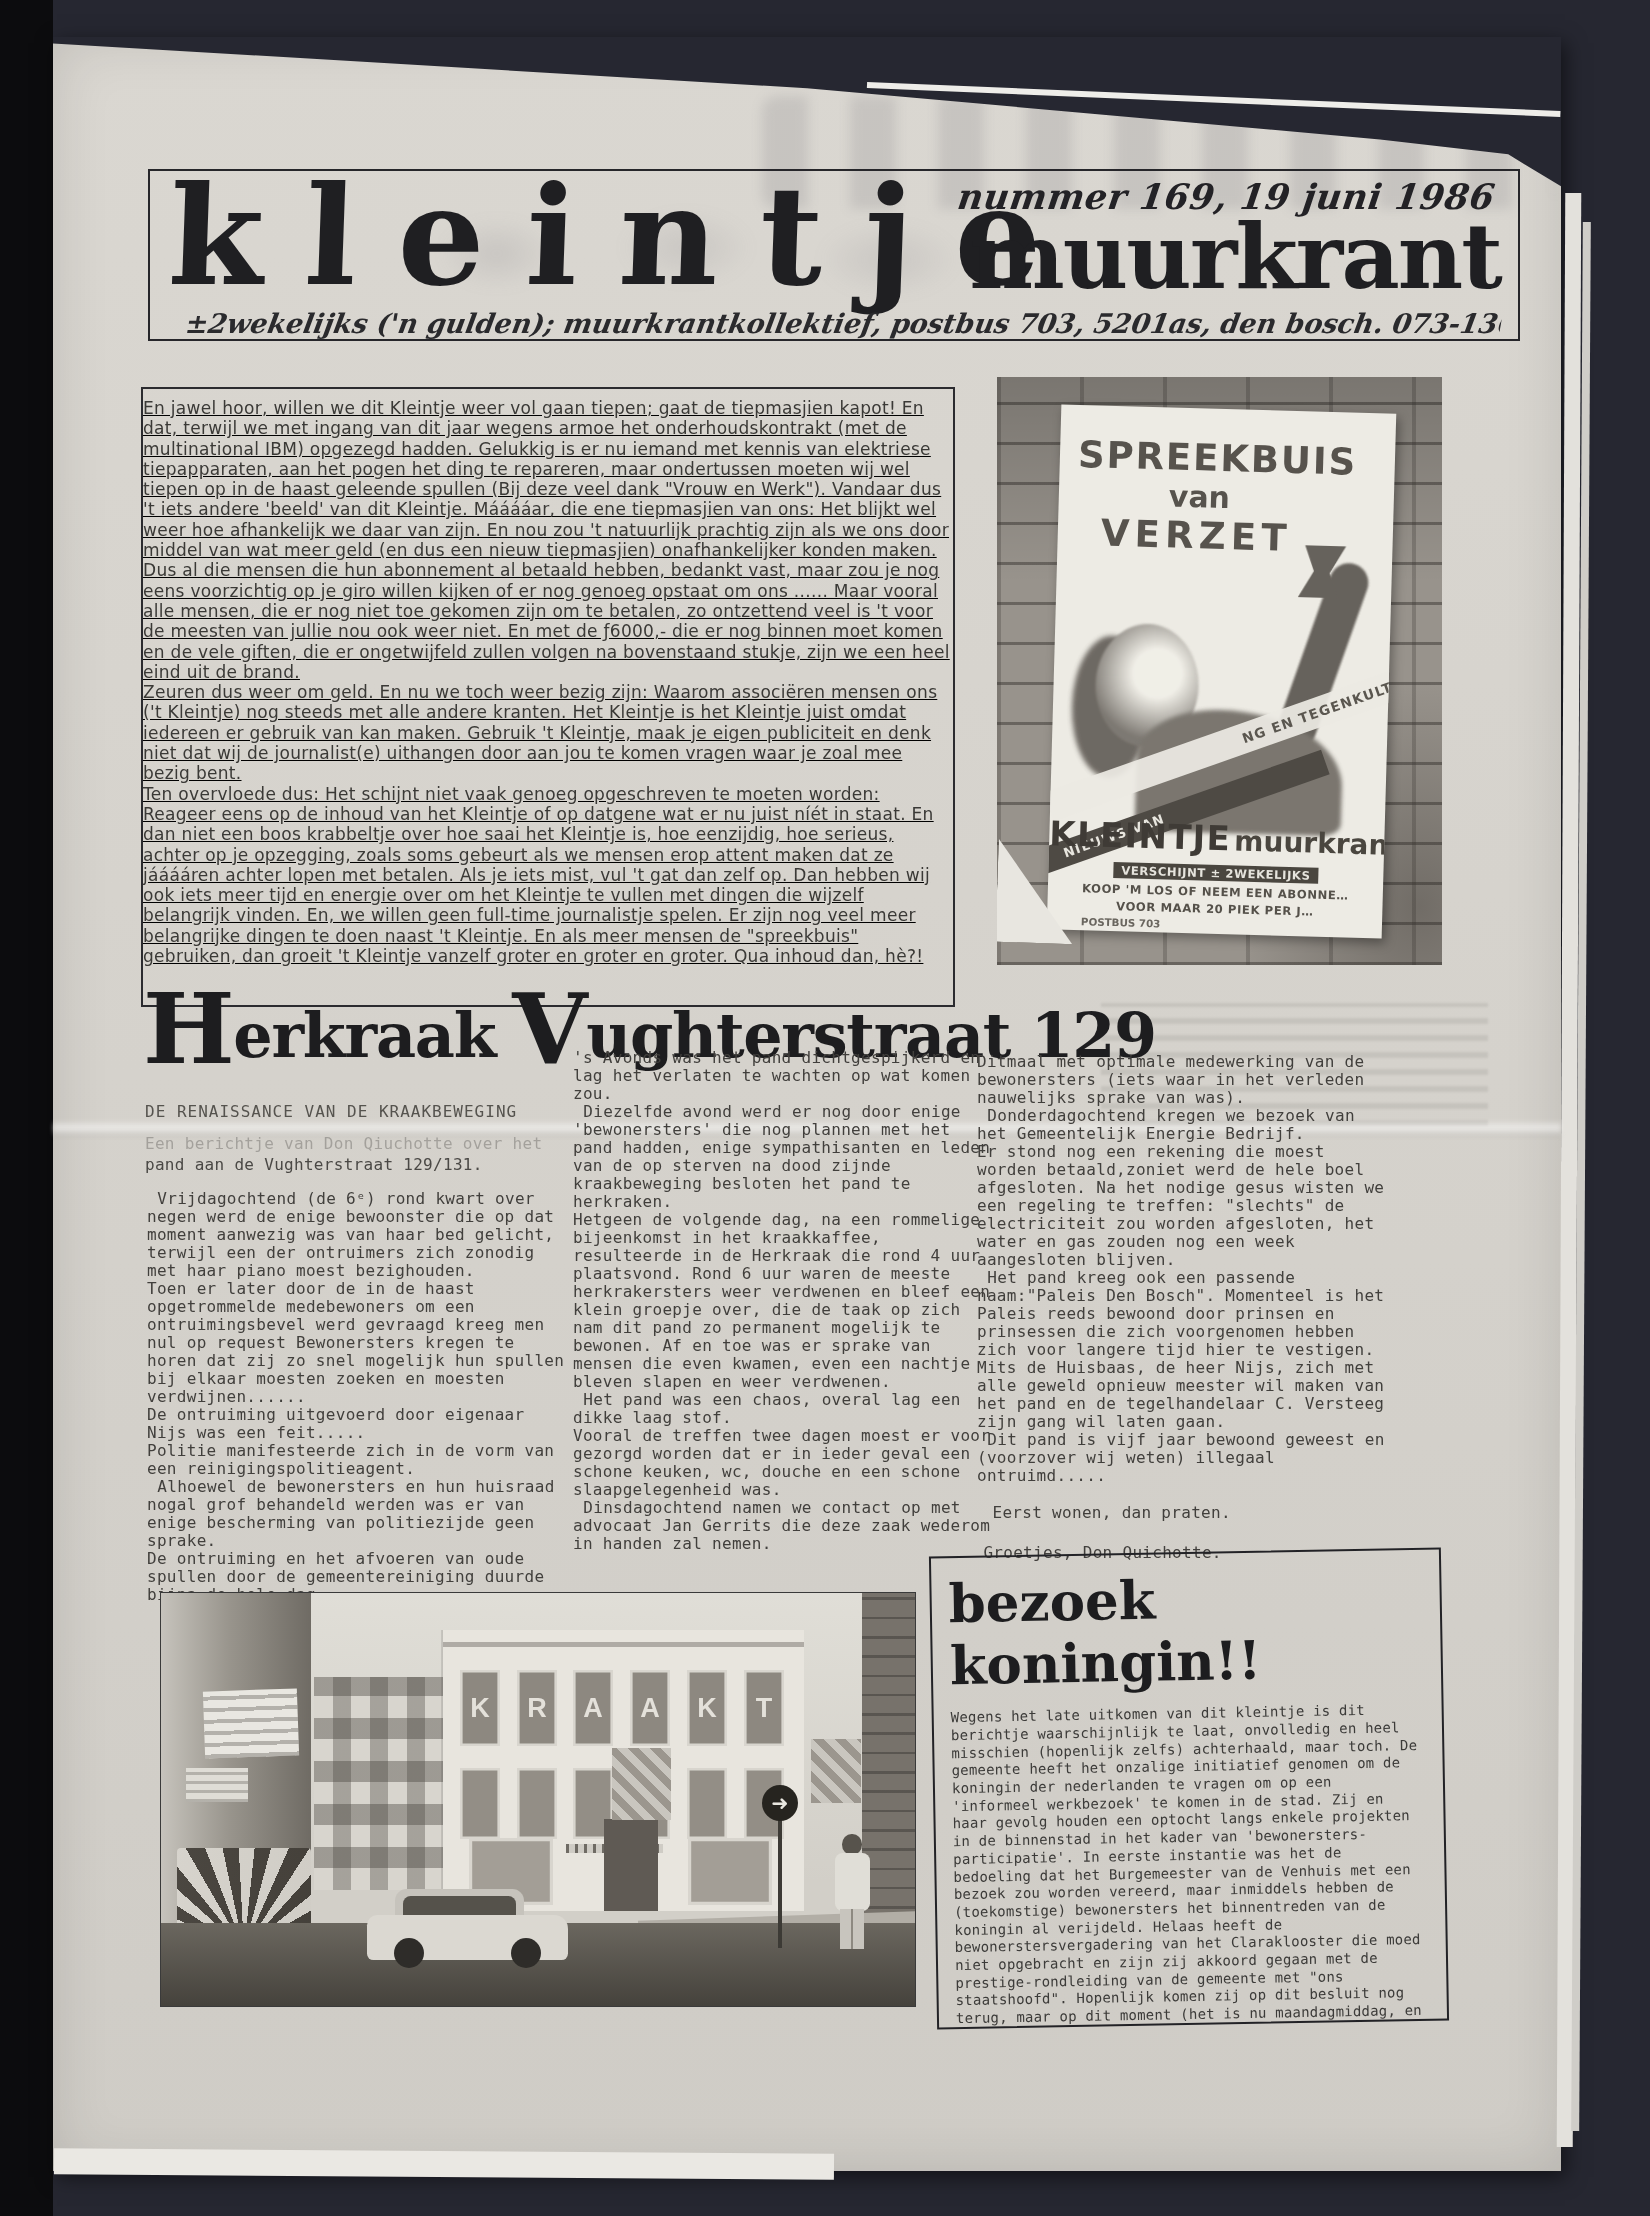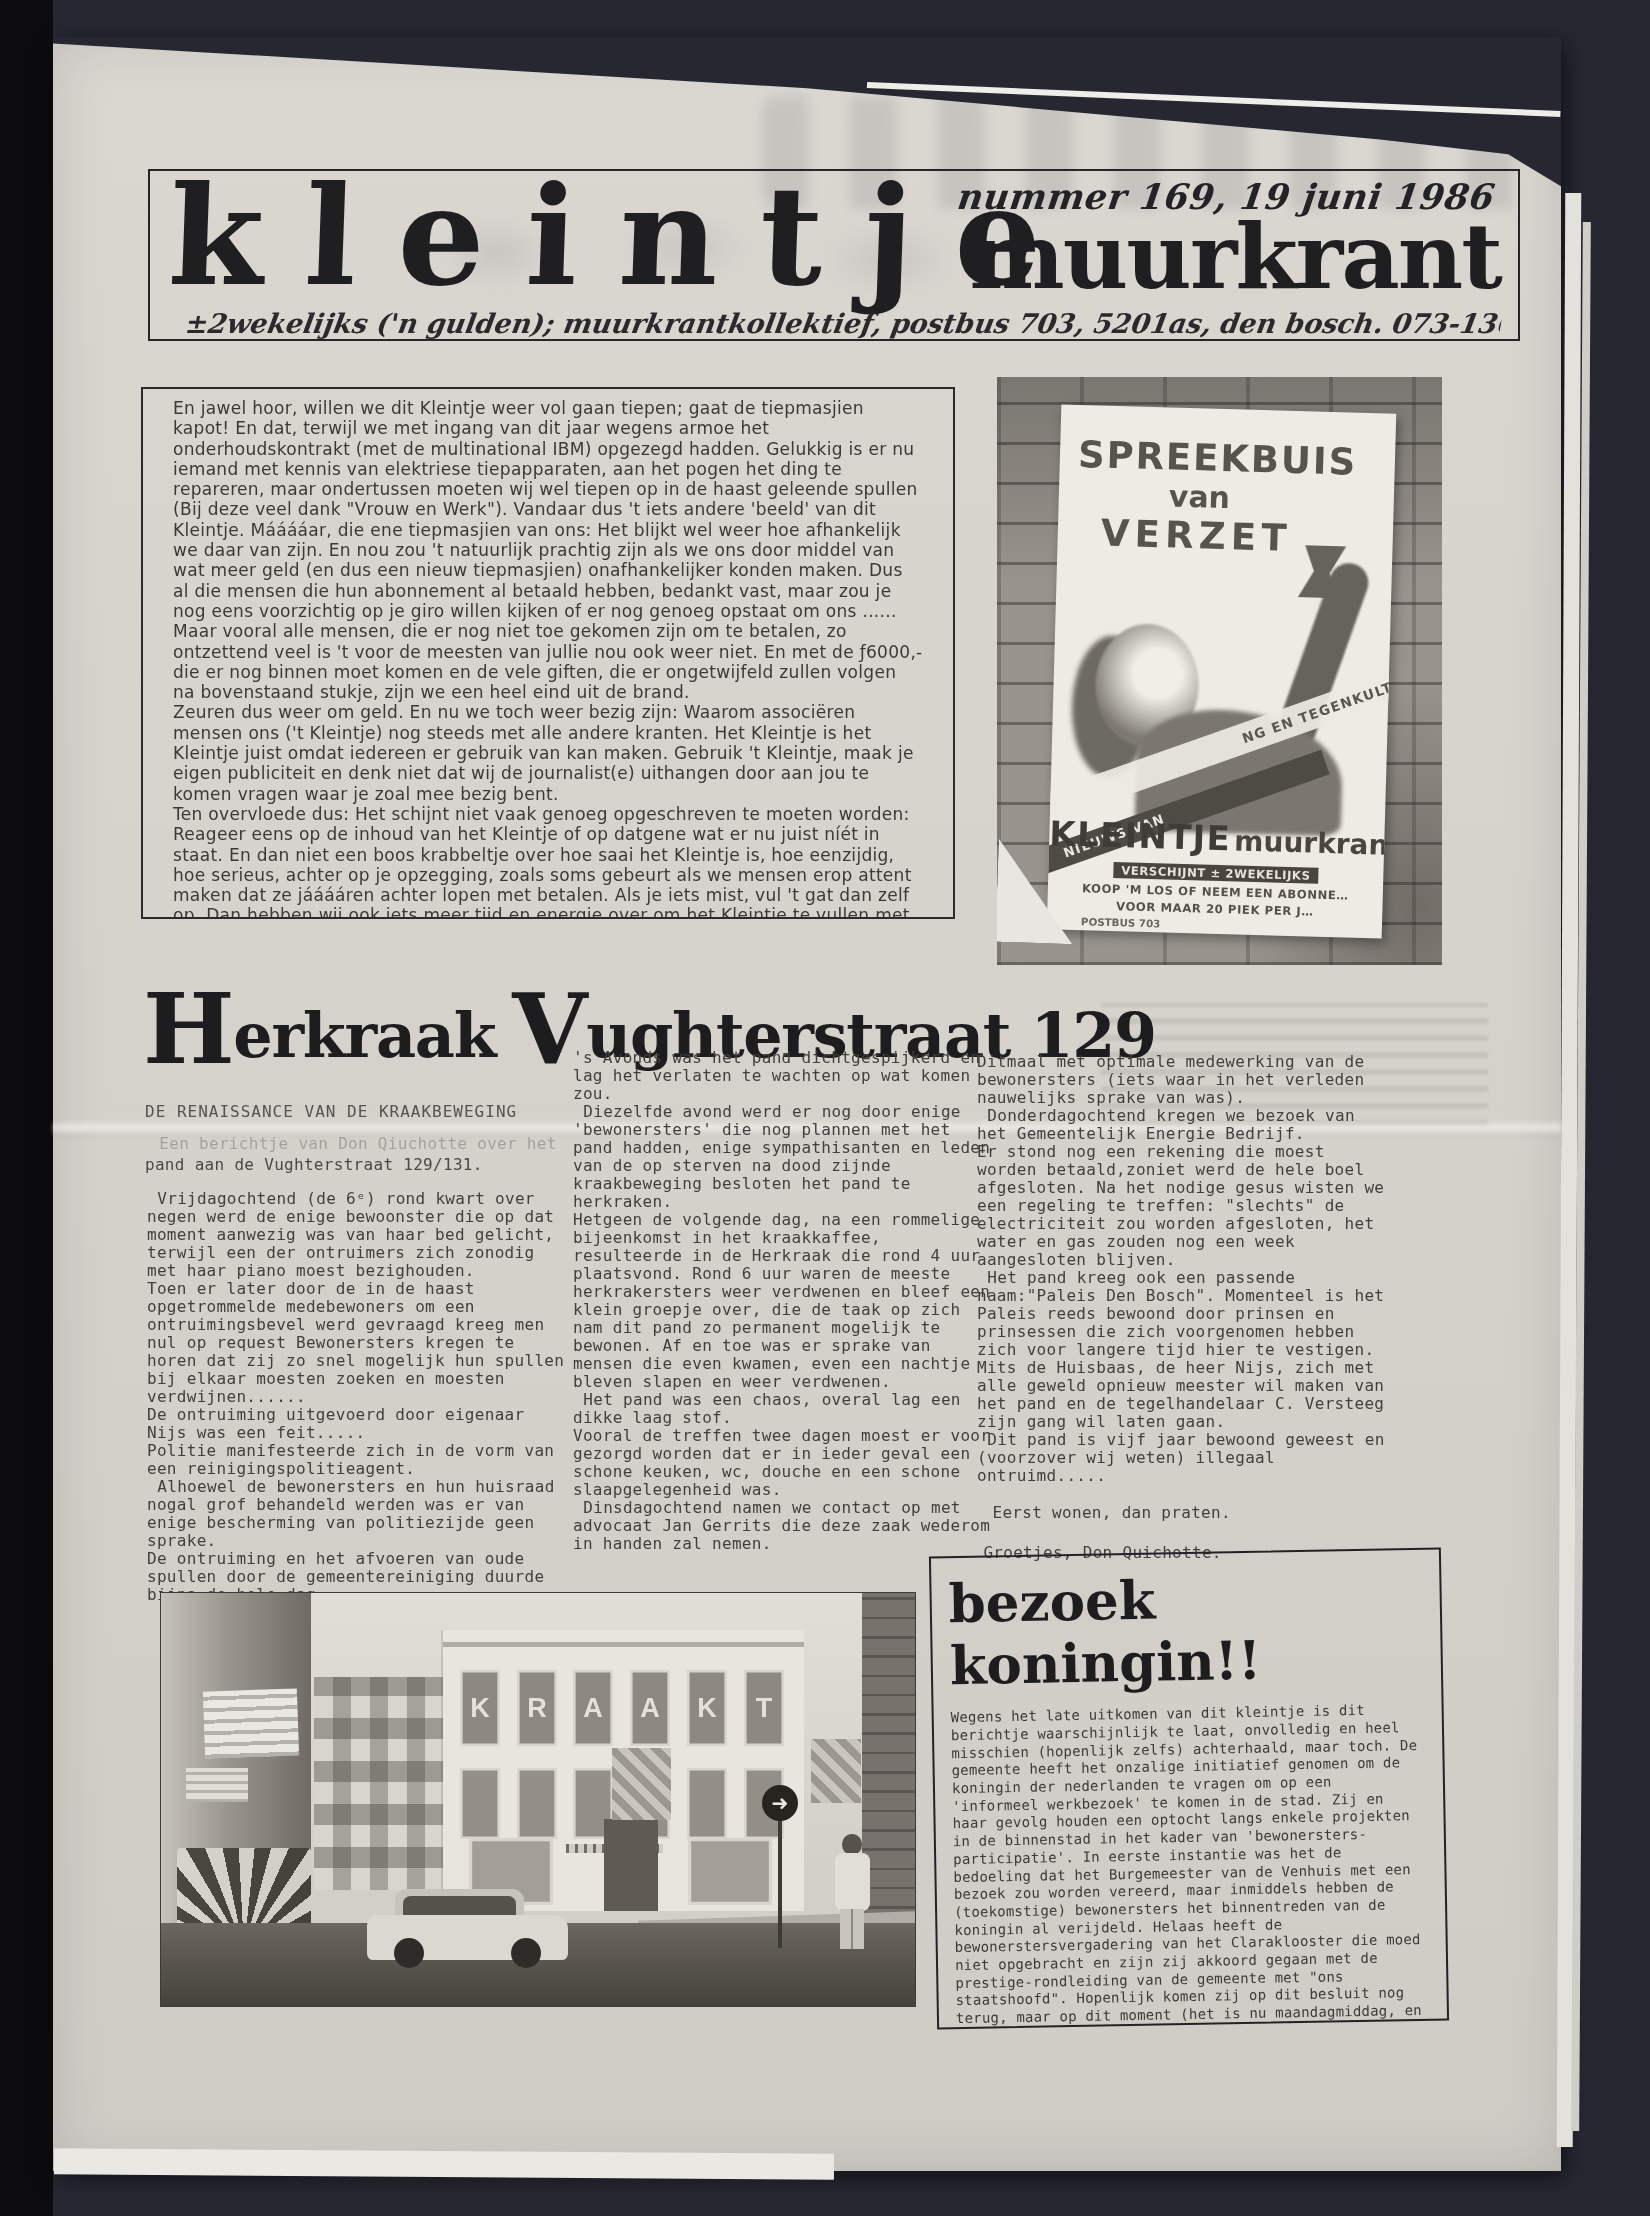--- a/index.html
+++ b/index.html
@@ -72,42 +72,42 @@
     font-size:90px;line-height:1;letter-spacing:-1.9px;color:#1f1f22;white-space:nowrap;
   }
   .tagline{
     position:absolute;left:36px;bottom:0px;z-index:2;width:1315px;
     font-family:"DejaVu Serif","Liberation Serif",serif;font-style:italic;font-weight:bold;
     font-size:27px;color:#2a2a2d;transform:skewX(-10deg);white-space:nowrap;overflow:hidden;
   }
   
   .mono{font-family:"DejaVu Sans Mono","Liberation Mono",monospace;color:#413f3c;}
   #intro-box{
-    position:absolute;left:88px;top:350px;width:814px;height:532px;z-index:2;
-    border:2.6px solid #2b2b2f;padding:9px 30px;box-sizing:border-box;overflow:hidden;
+    position:absolute;left:88px;top:350px;width:814px;height:620px;z-index:2;
+    border:2.6px solid #2b2b2f;padding:9px 0;box-sizing:border-box;overflow:hidden;text-decoration:underline;
   }
   #intro-box p{margin:0;font-size:17px;line-height:20.3px;letter-spacing:0.3px;color:#3a3936;}
   .col{position:absolute;z-index:2;}
   .col p{margin:0;font-size:16px;line-height:18px;letter-spacing:0.3px;}
   .col p.indent{text-indent:10.3px;}
   #col1{left:94px;top:1153px;width:420px;}
   #col2{left:520px;top:1012px;width:419px;}
   #col3{left:924px;top:1016px;width:414px;}
   .signoff{margin-top:19.3px !important;text-indent:15.5px;}
   .byline{margin-top:22px !important;text-indent:6.4px;}
   
   #headline{position:absolute;left:90px;top:962px;z-index:2;color:#1d1d1f;white-space:nowrap;
     font-family:"DejaVu Serif","Liberation Serif",serif;font-weight:bold;letter-spacing:-1.3px;}
   #headline .hw{font-size:97px;line-height:0;vertical-align:-6.4px;}
   #headline .hrest{font-size:62px;}
   #headline .sp{margin-right:17px;}
   #kicker{position:absolute;left:92px;top:1065px;z-index:2;font-size:16px;letter-spacing:1px;color:#55534e;}
   #lede{position:absolute;left:92px;top:1096px;z-index:2;width:426px;}
   #lede p{margin:0;font-size:16px;line-height:21px;letter-spacing:0.3px;color:#4a4845;}
-  #lede p.faded{opacity:.35;text-align:center;}
+  #lede p.faded{opacity:.35;}
   
   #wall-photo{
     position:absolute;left:944px;top:340px;width:445px;height:588px;z-index:2;overflow:hidden;
     background:#98938c;
   }
   .bricks{position:absolute;inset:0;
     background-image:
       linear-gradient(rgba(0,0,0,.2),rgba(0,0,0,0) 35%),
       radial-gradient(ellipse 258px 322px at 95% 90%,rgba(40,36,32,.35),transparent 70%),
       repeating-linear-gradient(0deg,rgba(58,54,50,.5) 0 3.2px,transparent 3.2px 40px),

